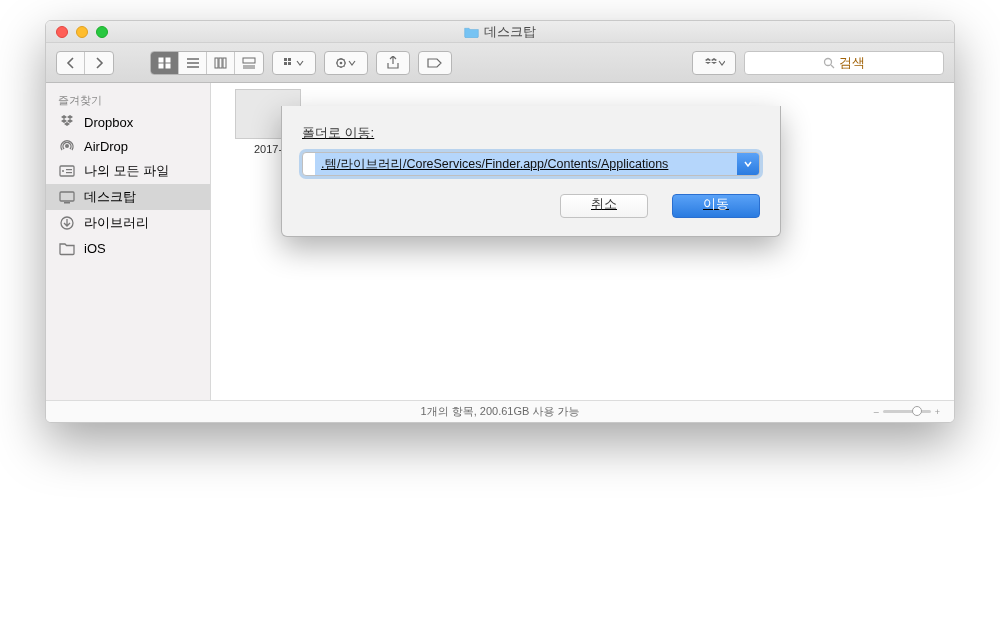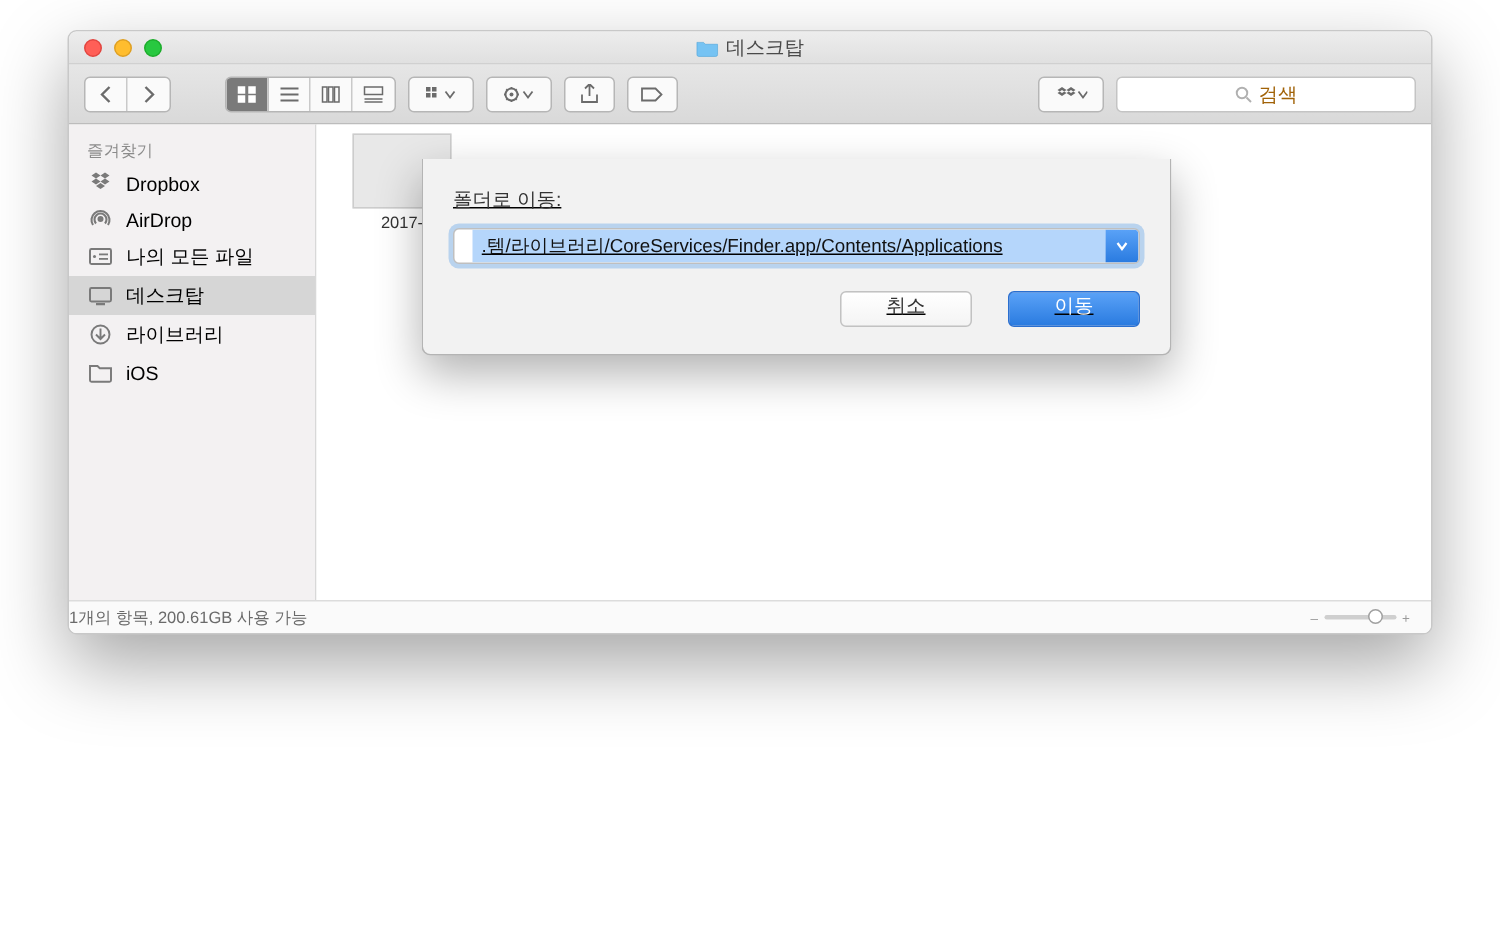--- a/index.html
+++ b/index.html
@@ -99,21 +99,21 @@
   width: 66px; height: 50px; border: 1px solid #ccc;
   background: #e8e8e8;
   margin: 0 auto;
 }
 .file-thumb .label { font-size: 11px; margin-top: 4px; color: #333; }
 
 
 .statusbar {
   height: 22px; border-top: 1px solid #dcdcdc;
   background: #fafafa;
-  display: flex; align-items: center; 
+  display: flex; align-items: center; justify-content: center;
   font-size: 11px; color: #6a6a6a;
 }
 .zoom {
   position: absolute; right: 14px;
   display: flex; align-items: center; gap: 4px;
 }
 .zoom .track { width: 48px; height: 3px; background: #cfcfcf; border-radius: 2px; position: relative;}
 .zoom .thumb { width: 10px; height: 10px; background: #fff; border: 1px solid #a0a0a0; border-radius: 50%; position: absolute; top: -4px; left: 60%; }
 .zoom .mark { color: #9a9a9a; font-size: 9px; }
 

